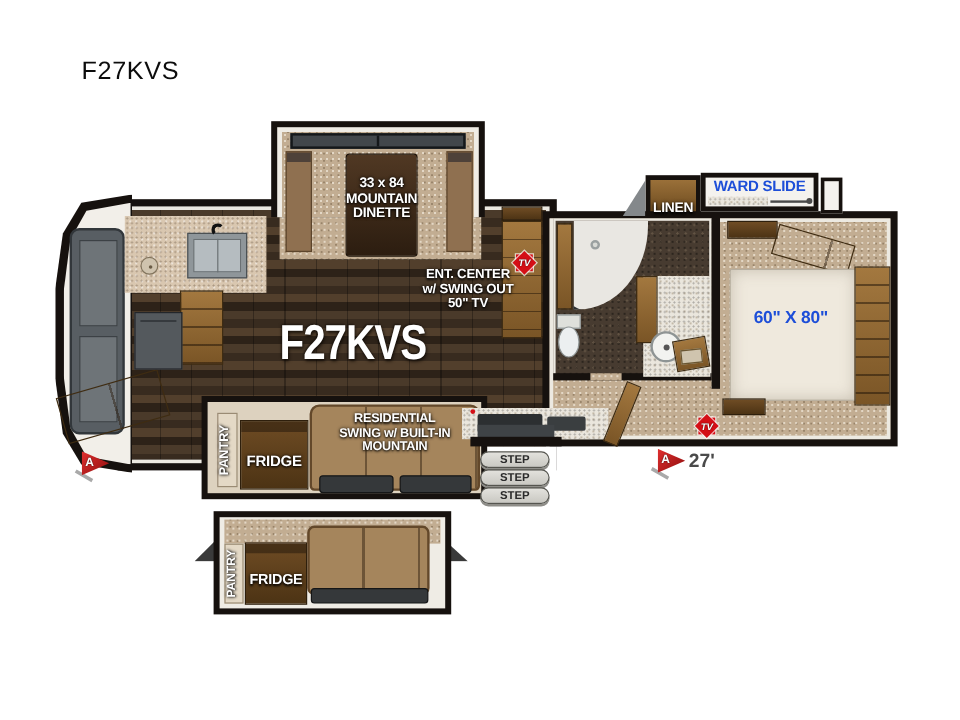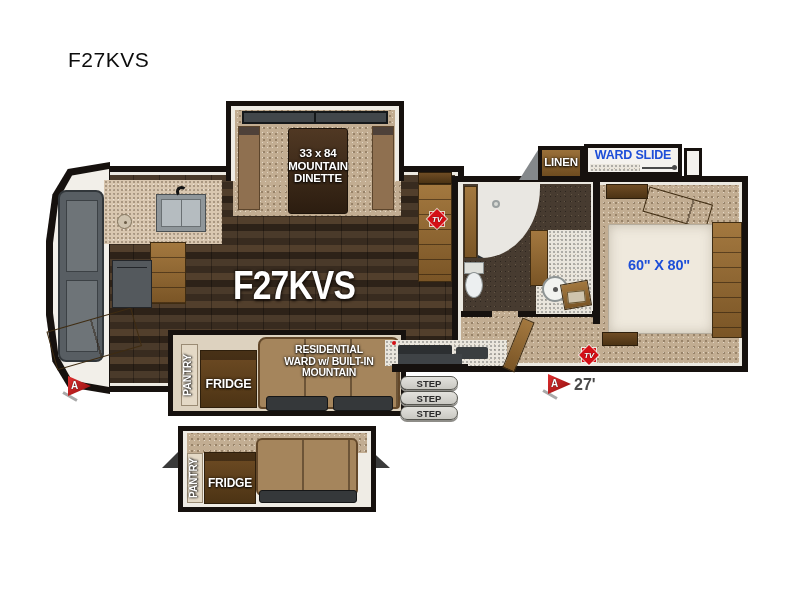--- a/index.html
+++ b/index.html
@@ -181,50 +181,55 @@
   <div class="abs" style="left:608px; top:224px; width:106px; height:110px; background:#efe9dd; border:1px solid #b5ad9e; border-radius:2px; box-shadow:inset 0 0 12px rgba(120,110,90,.35);"></div>
   <div class="abs wood drawers" style="left:712px; top:222px; width:30px; height:116px;"></div>
   <div class="abs wood-dark" style="left:602px; top:332px; width:36px; height:14px;"></div>
   <div class="lbl lbl-dark" style="left:606px; top:256px; width:106px; font-size:14.5px; line-height:1.25;">
     <div>60" X 80"</div>
   </div>
 
   <div class="abs" style="left:519px; top:150px; width:19px; height:30px; background:#84888b; clip-path:polygon(100% 0,100% 100%,0 100%);"></div>
   <div class="abs wall" style="left:538px; top:146px; width:46px; height:34px;">
     <div class="abs" style="left:4px; top:4px; width:38px; height:26px; background:linear-gradient(180deg,#9a7039,#6e4c20);"></div>
-    <div class="lbl" style="left:0; top:10px; width:46px; font-size:11.5px;">LINEN</div>
+    <div class="lbl" style="left:0; top:22px; width:46px; font-size:11.5px;">LINEN</div>
   </div>
   <div class="abs" style="left:584px; top:144px; width:98px; height:32px; background:#f4f2ee; border:4px solid #16110e;">
     <div class="lbl lbl-dark" style="left:0; top:1px; width:90px; font-size:12.5px;">WARD SLIDE</div>
     <div class="abs counter" style="left:2px; top:16px; width:50px; height:7px;"></div>
     <div class="abs" style="left:54px; top:19px; width:32px; height:2px; background:#4a4a4a;"></div>
     <div class="abs" style="left:84px; top:17px; width:5px; height:5px; background:#4a4a4a; border-radius:50%;"></div>
   </div>
   <div class="abs" style="left:684px; top:148px; width:18px; height:30px; background:#f4f2ee; border:3px solid #16110e;"></div>
 
   <div class="abs wood-dark" style="left:418px; top:172px; width:34px; height:12px;"></div>
   <div class="abs wood drawers" style="left:418px; top:184px; width:34px; height:98px;"></div>
+  <div class="lbl" style="left:336px; top:223px; width:108px; font-size:11px;">
+    <div>ENT. CENTER</div>
+    <div>w/ SWING OUT</div>
+    <div>50" TV</div>
+  </div>
   <div class="burst" style="left:428px; top:210px;">
     <div class="sq"></div>
       <div class="sq sq2"></div>
     <div class="tv">TV</div>
   </div>
 
   <div class="model-floor" style="left:212px; top:262px; width:164px;">F27KVS</div>
 
   <div class="abs wall" style="left:168px; top:330px; width:238px; height:86px;"></div>
   <div class="abs rim" style="left:173px; top:335px; width:228px; height:76px; background:#ddd2bf;"></div>
   <div class="abs" style="left:181px; top:344px; width:17px; height:62px; background:#e4d9c6; border:1px solid #9a8b74;"></div>
   <div class="lbl vert" style="left:182px; top:346px; width:15px; height:58px; font-size:10.5px;">PANTRY</div>
   <div class="abs wood-dark" style="left:200px; top:350px; width:57px; height:58px; box-shadow:inset 0 9px 0 rgba(0,0,0,.35);"></div>
   <div class="lbl" style="left:200px; top:378px; width:57px; font-size:12.5px;">FRIDGE</div>
   <div class="abs seams" style="left:258px; top:337px; width:142px; height:72px; background-color:#a5855c; border:2px solid #63482a; border-radius:8px 8px 4px 4px;"></div>
   <div class="lbl" style="left:262px; top:344px; width:134px; font-size:10.5px;">
     <div>RESIDENTIAL</div>
-    <div>WARD w/ BUILT-IN</div>
+    <div>SWING w/ BUILT-IN</div>
     <div>MOUNTAIN</div>
   </div>
   <div class="abs" style="left:266px; top:396px; width:62px; height:15px; background:#35383a; border:1px solid #151617; border-radius:3px;"></div>
   <div class="abs" style="left:333px; top:396px; width:60px; height:15px; background:#35383a; border:1px solid #151617; border-radius:3px;"></div>
 
   <div class="abs" style="left:406px; top:372px; width:58px; height:22px; background:#fff;"></div>
   <div class="abs counter" style="left:385px; top:340px; width:122px; height:26px;"></div>
   <div class="abs" style="left:398px; top:345px; width:54px; height:16px; background:#2c2f31; border-radius:2px;"></div>
   <div class="abs" style="left:456px; top:347px; width:32px; height:12px; background:#3a3e40; border-radius:2px;"></div>
   <div class="abs" style="left:392px; top:341px; width:4px; height:4px; background:#d40f16; border-radius:50%;"></div>

